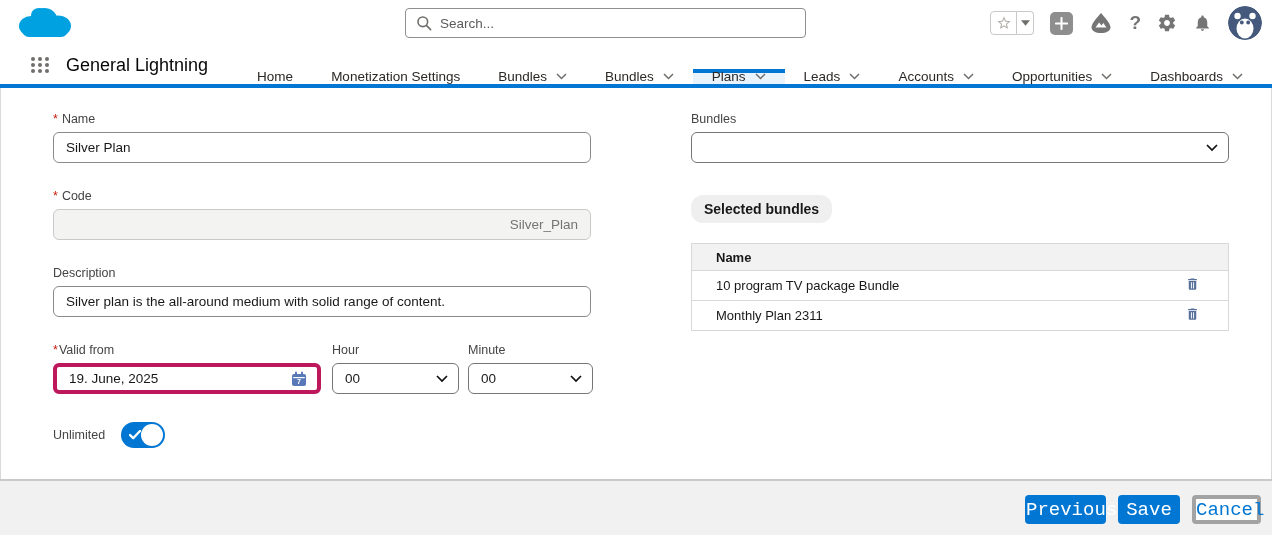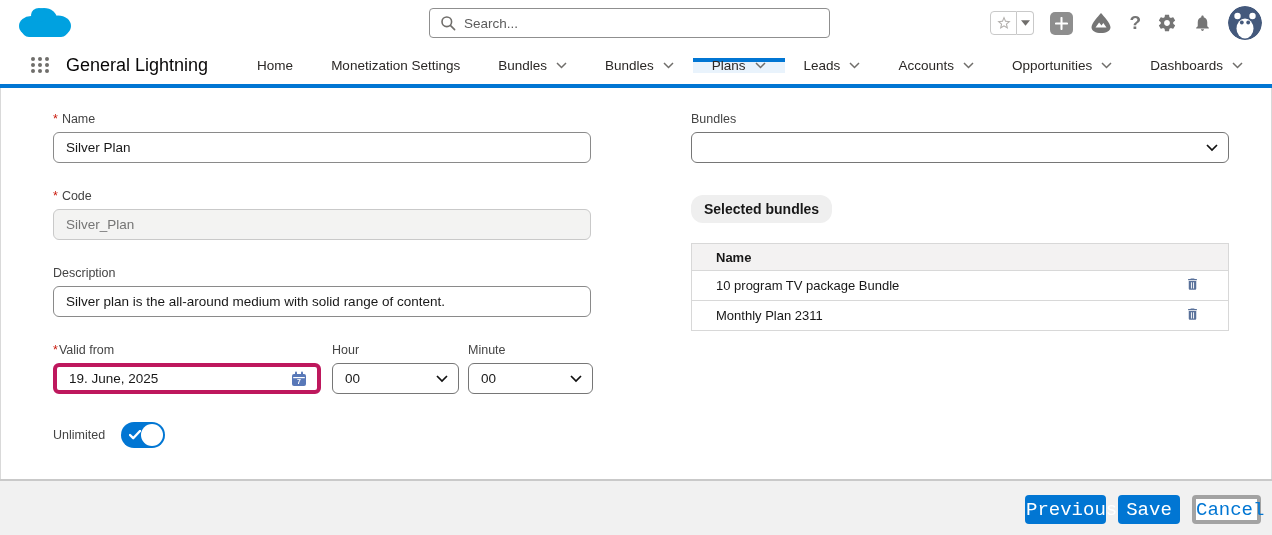--- a/index.html
+++ b/index.html
@@ -4,58 +4,58 @@
 <style>
   * { margin:0; padding:0; box-sizing:border-box; }
   html,body { width:1272px; height:535px; overflow:hidden; background:#fff;
     font-family:"Liberation Sans","DejaVu Sans",sans-serif; }
 
   
   .header { position:relative; height:46px; background:#fff; }
   .logo { position:absolute; left:14px; top:3px; }
   .search-wrap { position:absolute; left:405px; top:8px; width:401px; height:30px;
     border:1px solid #8f8f8f; border-radius:4px; background:#fff;
-    display:flex; align-items:center; padding-left:10px;margin-left:24px; }
+    display:flex; align-items:center; padding-left:10px; }
   .search-wrap input { border:none; outline:none; flex:1; font-size:13.5px; color:#181818;
     margin-left:8px; font-family:inherit; background:transparent; }
   .search-wrap input::placeholder { color:#5c5c5c; }
   .hdr-icons { position:absolute; right:10px; top:6px; height:34px;
     display:flex; align-items:center; gap:16px; }
   .fav-group { display:flex; }
   .fav-star { width:27px; height:24px; background:#fff; border:1px solid #c9c9c9;
     border-radius:4px 0 0 4px; display:grid; place-items:center; }
   .fav-caret { width:17px; height:24px; background:#fff; border:1px solid #c9c9c9;
     border-left:none; border-radius:0 4px 4px 0; display:grid; place-items:center; }
   .plus-btn { width:23px; height:23px; background:#8e8e8e; border-radius:5px;
     display:grid; place-items:center; }
   .help-glyph { font-size:19px; font-weight:700; color:#757575; }
   .avatar { width:34px; height:34px; border-radius:50%; overflow:hidden; }
 
   
   .navbar { position:relative; height:42px; background:#fff;
-    border-bottom:4px solid #0176d3; display:flex; align-items:center; }
+    border-bottom:4px solid #0176d3; display:flex; align-items:flex-end; }
   .waffle { align-self:center; margin-left:30px; display:grid; place-items:center; cursor:pointer; }
   .app-name { align-self:center; margin-left:16px; font-size:18px; color:#080707; white-space:nowrap; }
   .tabs { display:flex; margin-left:30px; align-items:stretch; }
   .tab { display:flex; align-items:center; gap:9px; padding:0 19px; font-size:13.5px;
     color:#2b2826; white-space:nowrap; cursor:pointer; }
   .tab.active { background:#e9f3fc; box-shadow:inset 0 4px 0 0 #0176d3; }
 
   
   .content { position:relative; height:391px; background:#fff;
     border-left:1px solid #d9d9d9; border-right:1px solid #d9d9d9; }
   .col-left  { position:absolute; left:52px;  top:24px; width:538px; }
   .col-right { position:absolute; left:690px; top:24px; width:538px; }
 
   .field-label { font-size:12.5px; color:#444; margin-bottom:6px; display:flex; align-items:baseline; }
   .req { color:#c9180a; margin-right:4px; font-size:12.5px; }
   .req.tight { margin-right:1px; }
   .text-input { width:100%; height:31px; border:1px solid #8a8a8a; border-radius:6px;
     padding:0 12px; font-size:13.5px; color:#181818; font-family:inherit; background:#fff; outline:none; }
-  .text-input:disabled { background:#f3f3f2; color:#757575; border-color:#c9c9c9; }
+  .text-input:disabled { background:#f3f3f2; color:#757575; border-color:#c9c9c9;text-align:right; }
   .field { margin-bottom:26px; }
 
   .inline-row { display:flex; gap:9px; }
   .date-box { width:268px; height:31px; border:4px solid #be185d; border-radius:6px;
     display:flex; align-items:center; padding:0 10px 0 12px; font-size:13.5px; color:#181818;
     background:#fff; cursor:text; }
   .date-box .val { flex:1; }
   .select-box { height:31px; border:1px solid #767676; border-radius:6px; background:#fff;
     display:flex; align-items:center; padding:0 10px 0 12px; font-size:13.5px; color:#181818;
     cursor:pointer; }

